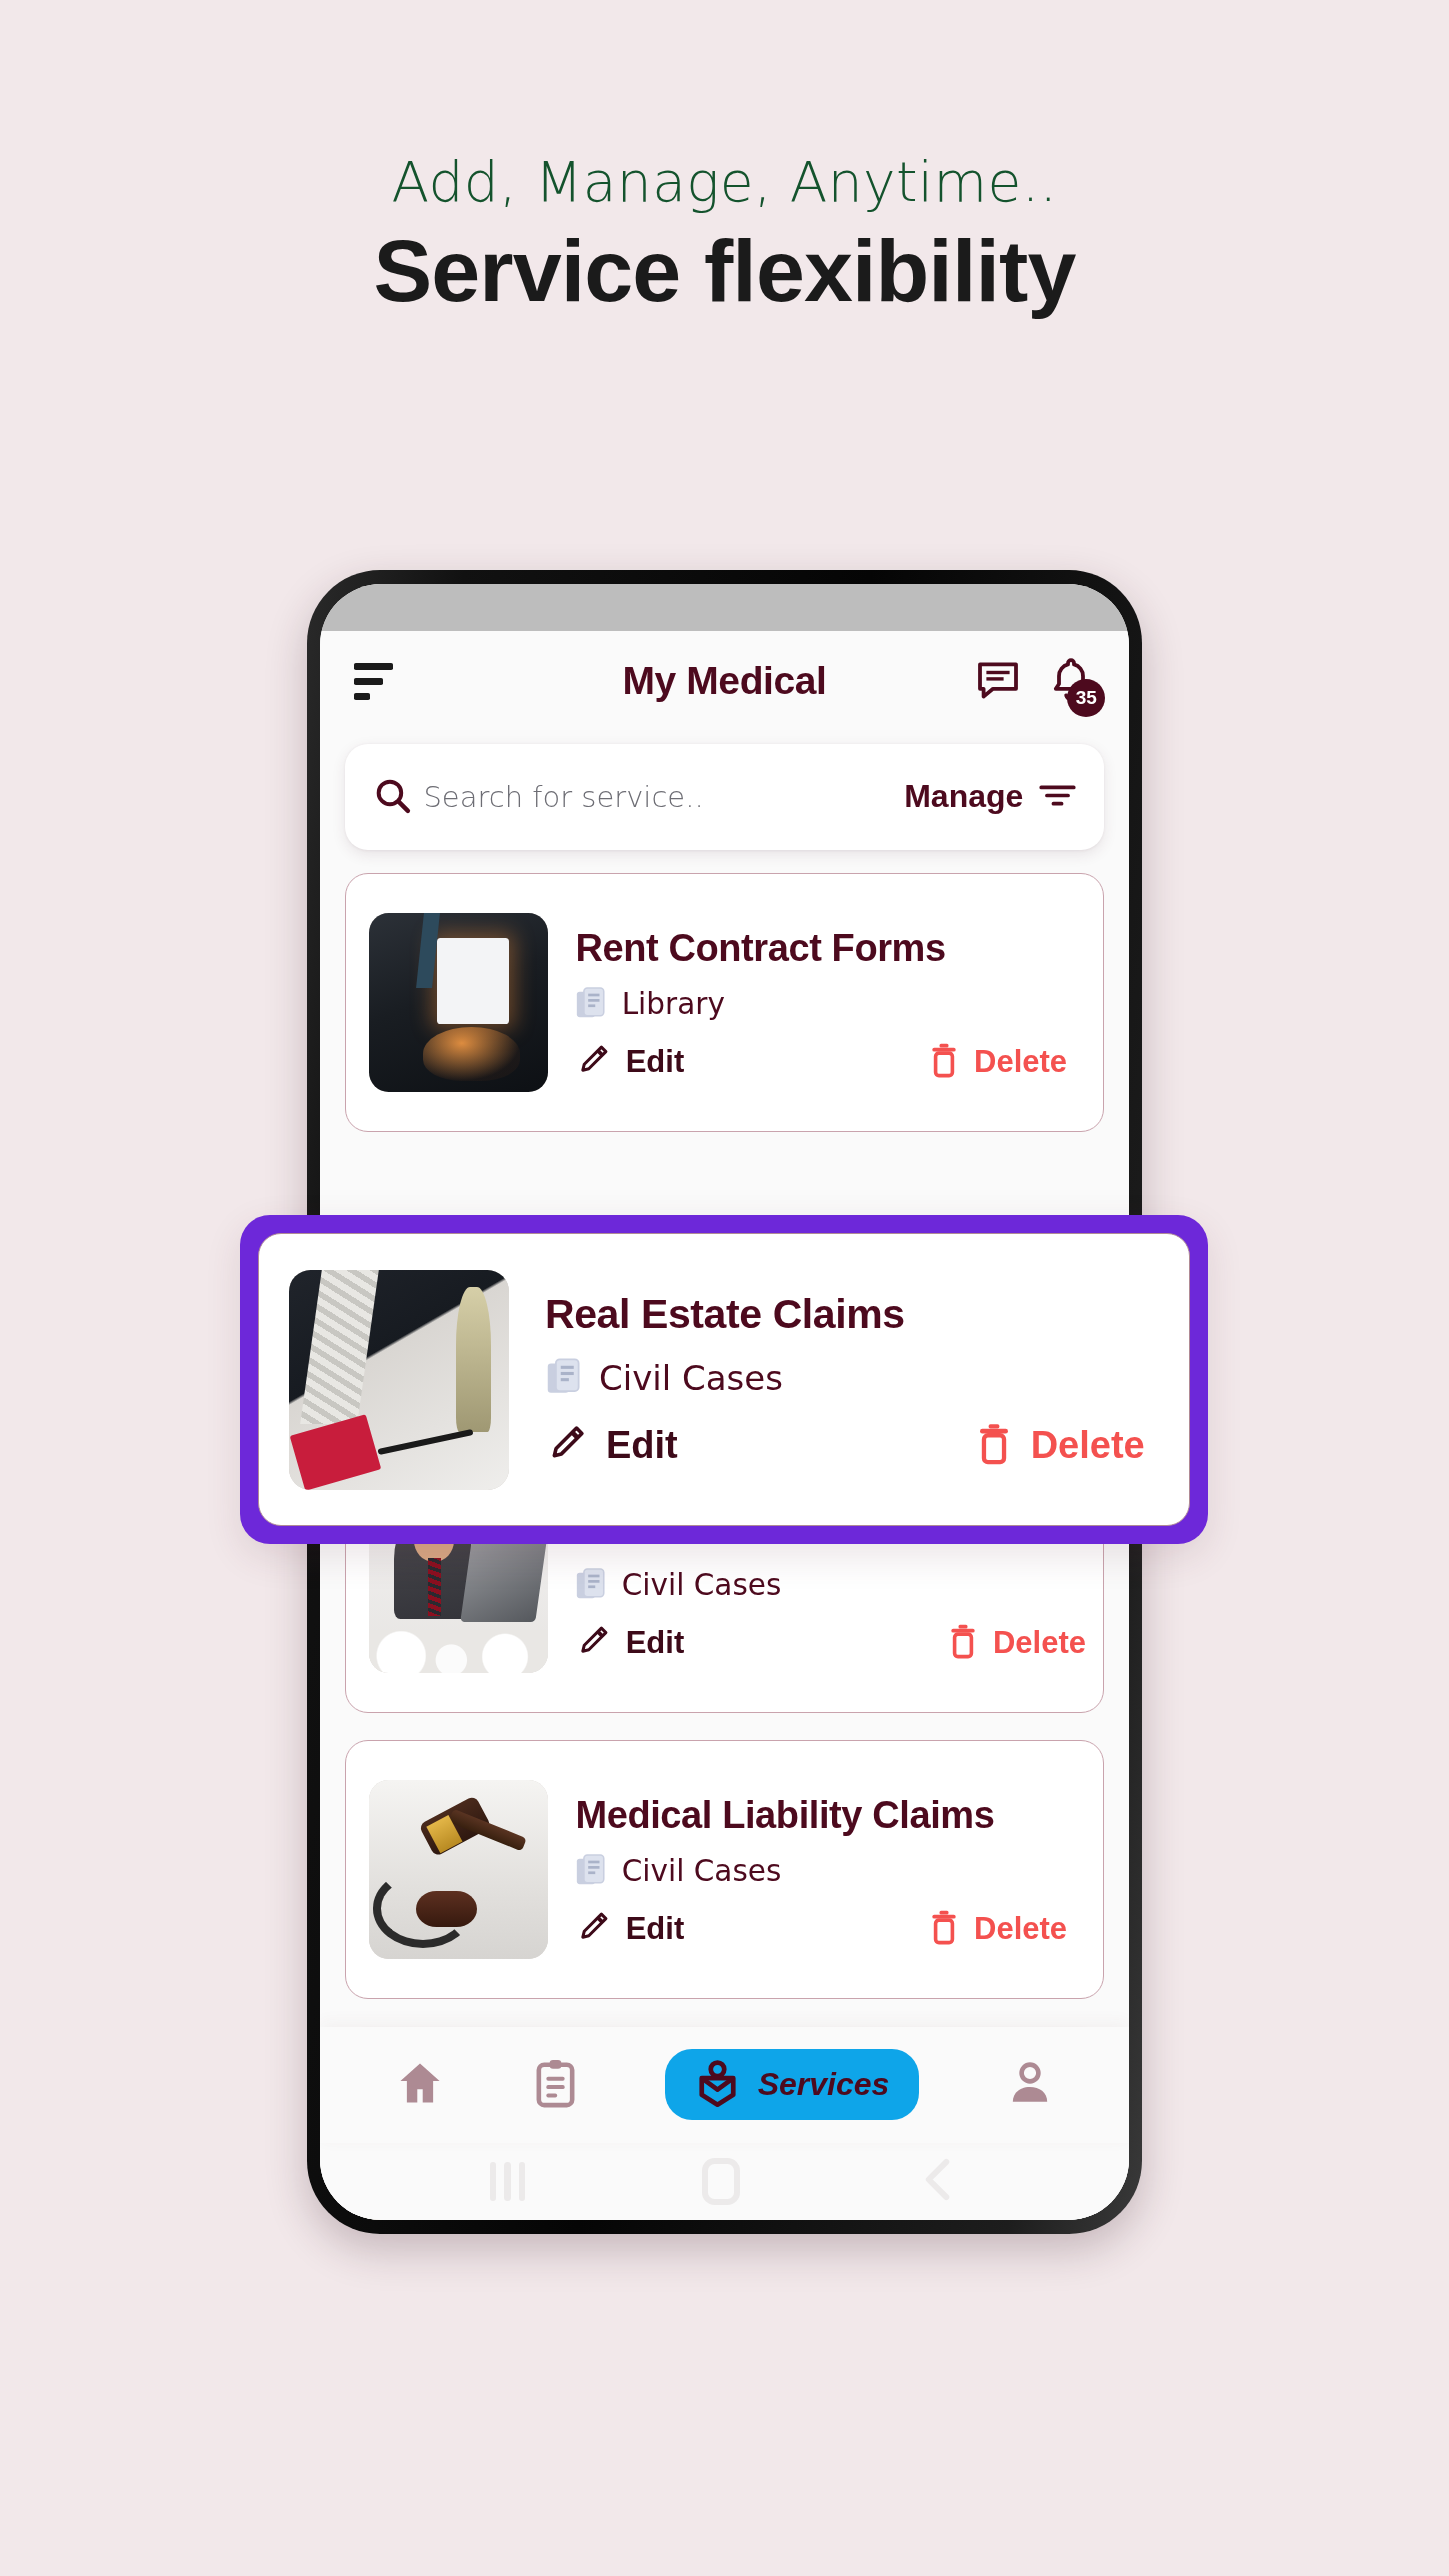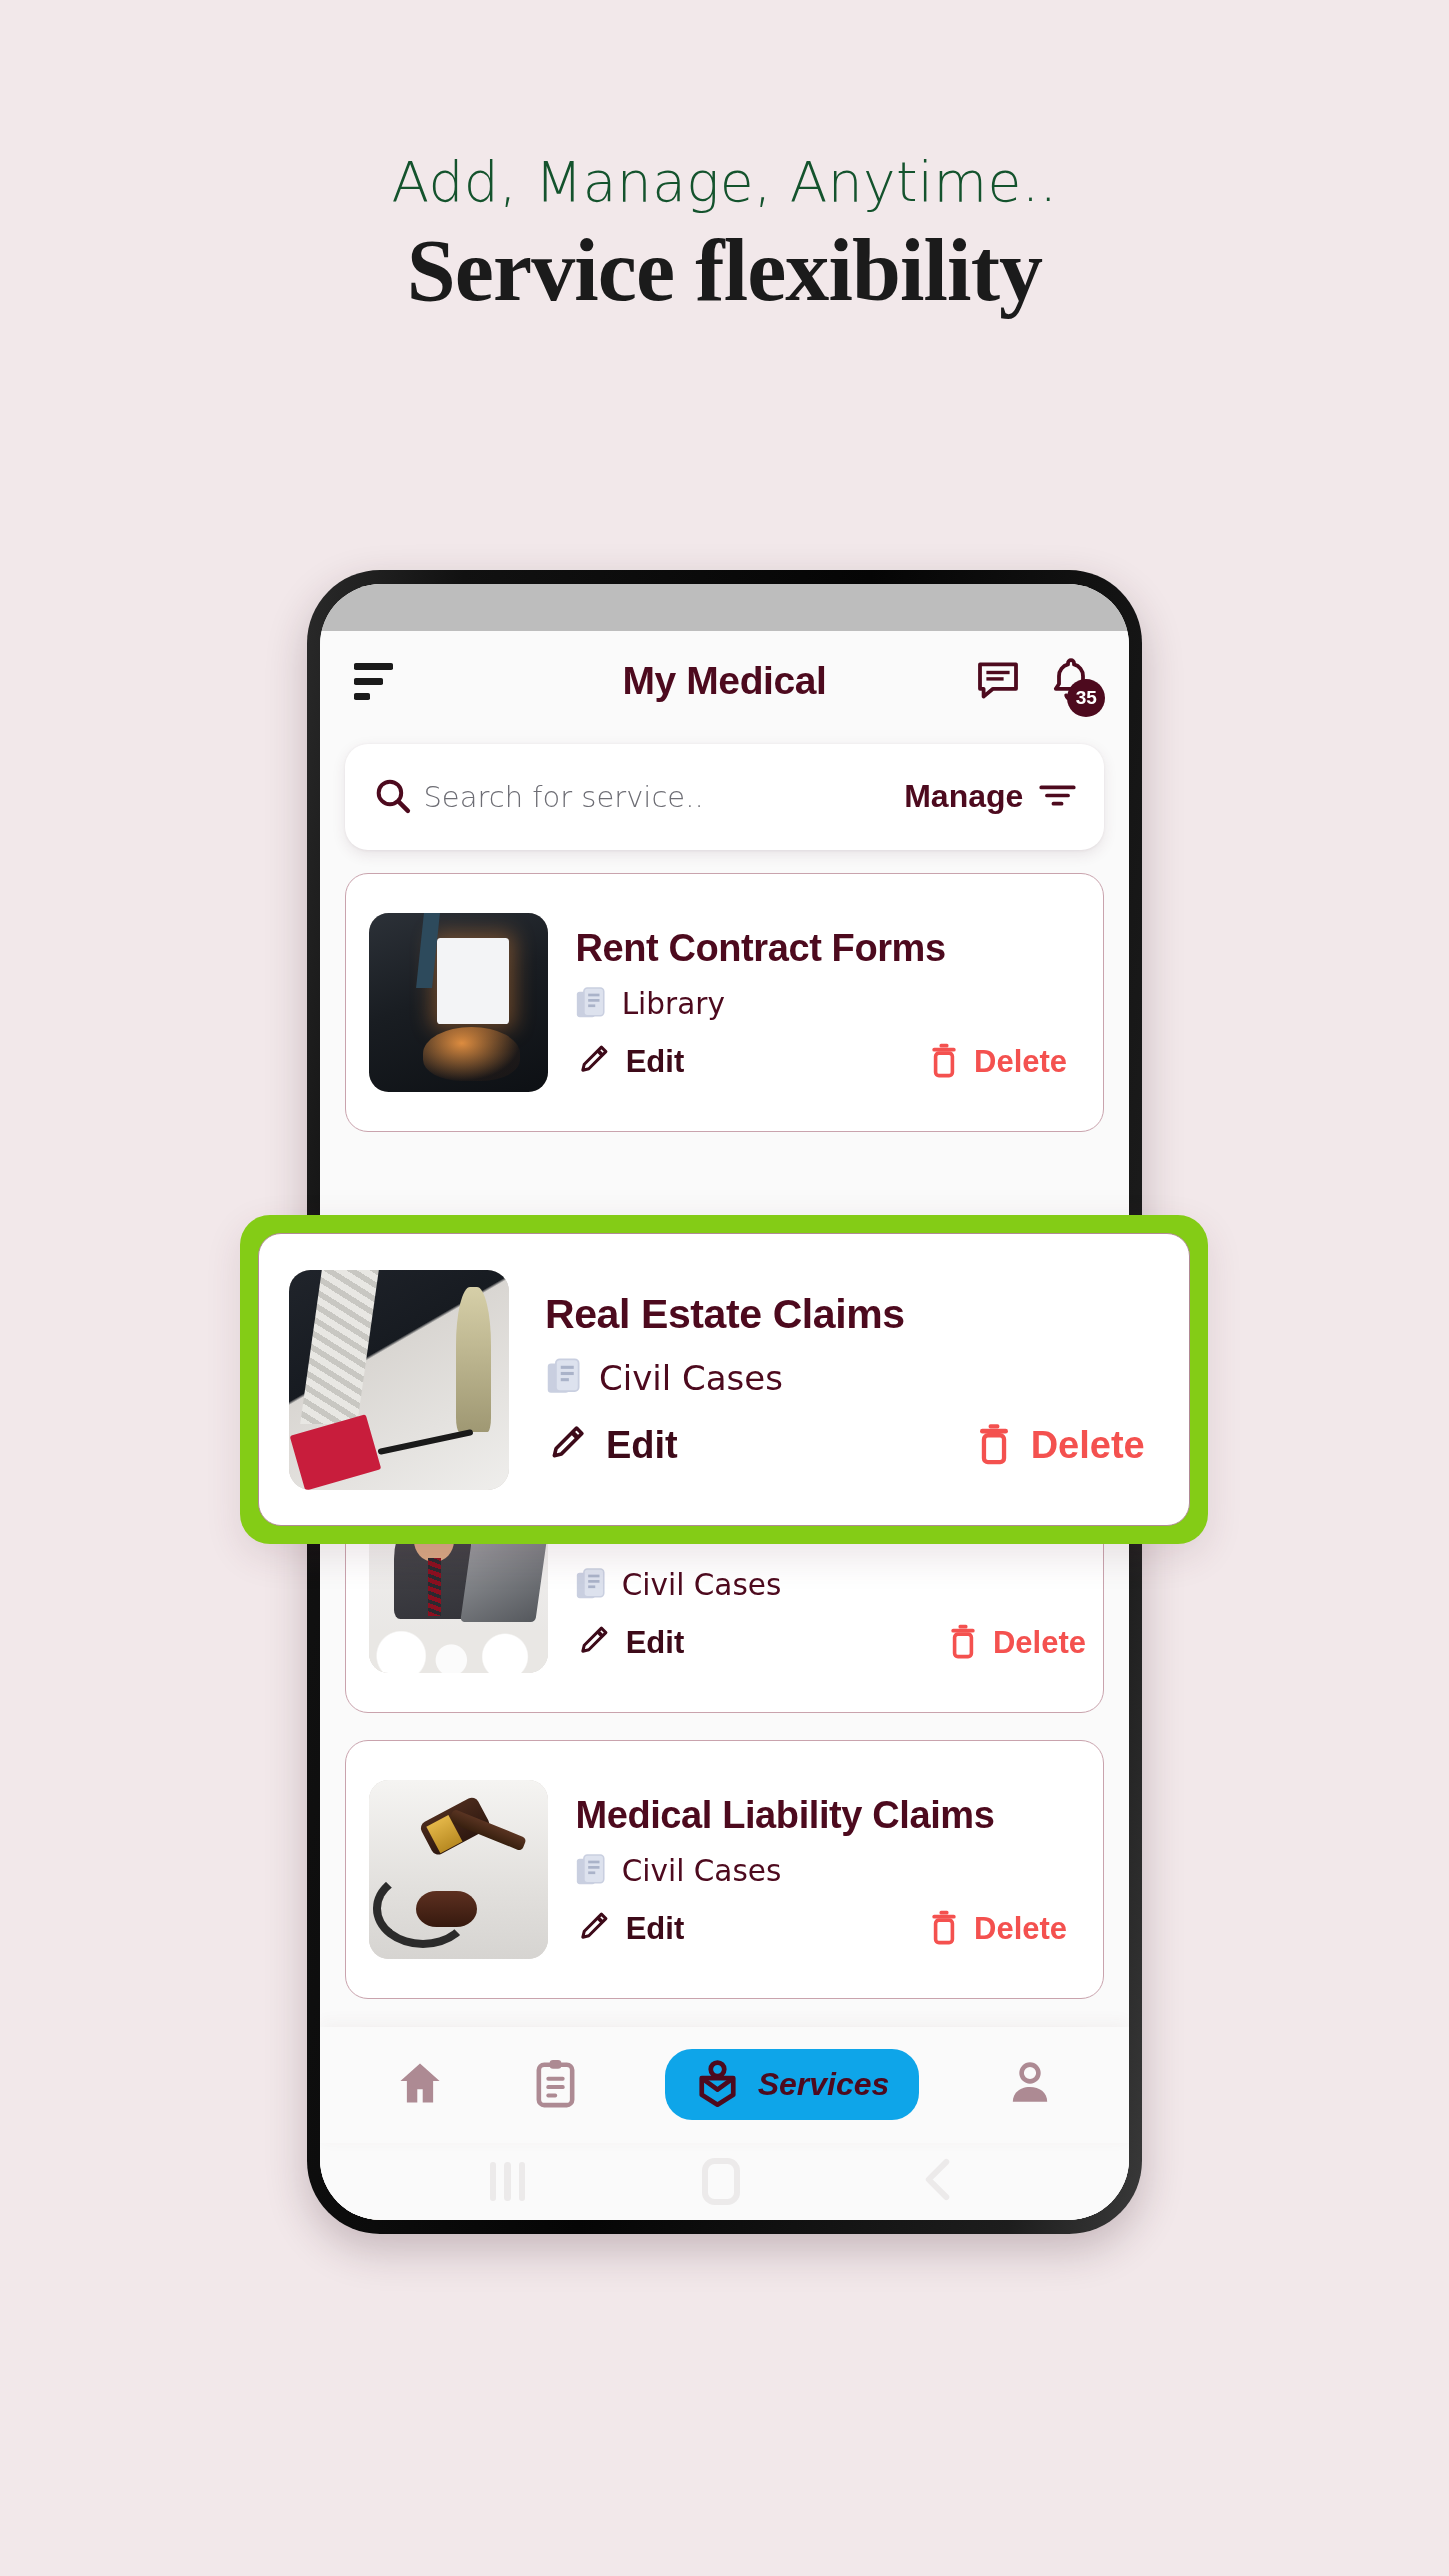--- a/index.html
+++ b/index.html
@@ -26,21 +26,21 @@
   }
   .headline-sub {
     font-family: "DejaVu Sans", sans-serif;
     font-size: 55px;
     font-weight: 300;
     color: #14532d;
     letter-spacing: 0.4px;
     line-height: 1.12;
   }
   .headline-main {
-    font-family: Liberation Serif, serif;
+    font-family: Liberation Sans, sans-serif;
     font-size: 88px;
     font-weight: 700;
     color: #1b1b1b;
     letter-spacing: -0.9px;
     line-height: 1.14;
     margin-top: 7.2px;
   }
 
   
   .phone {
@@ -255,21 +255,21 @@
     color: #f4514f;
   }
 
   
   .highlight-panel {
     position: absolute;
     left: 240px;
     top: 1215px;
     width: 968px;
     height: 329px;
-    background: #84cc16;
+    background: #6d28d9;
     border-radius: 30px;
     box-shadow: 0 12.5px 36px rgba(90,45,60,0.12);
     padding: 18px;
     z-index: 40;
   }
   .highlight-card {
     width: 100%;
     height: 100%;
     background: #fff;
     border: 1.8px solid #b08a95;

